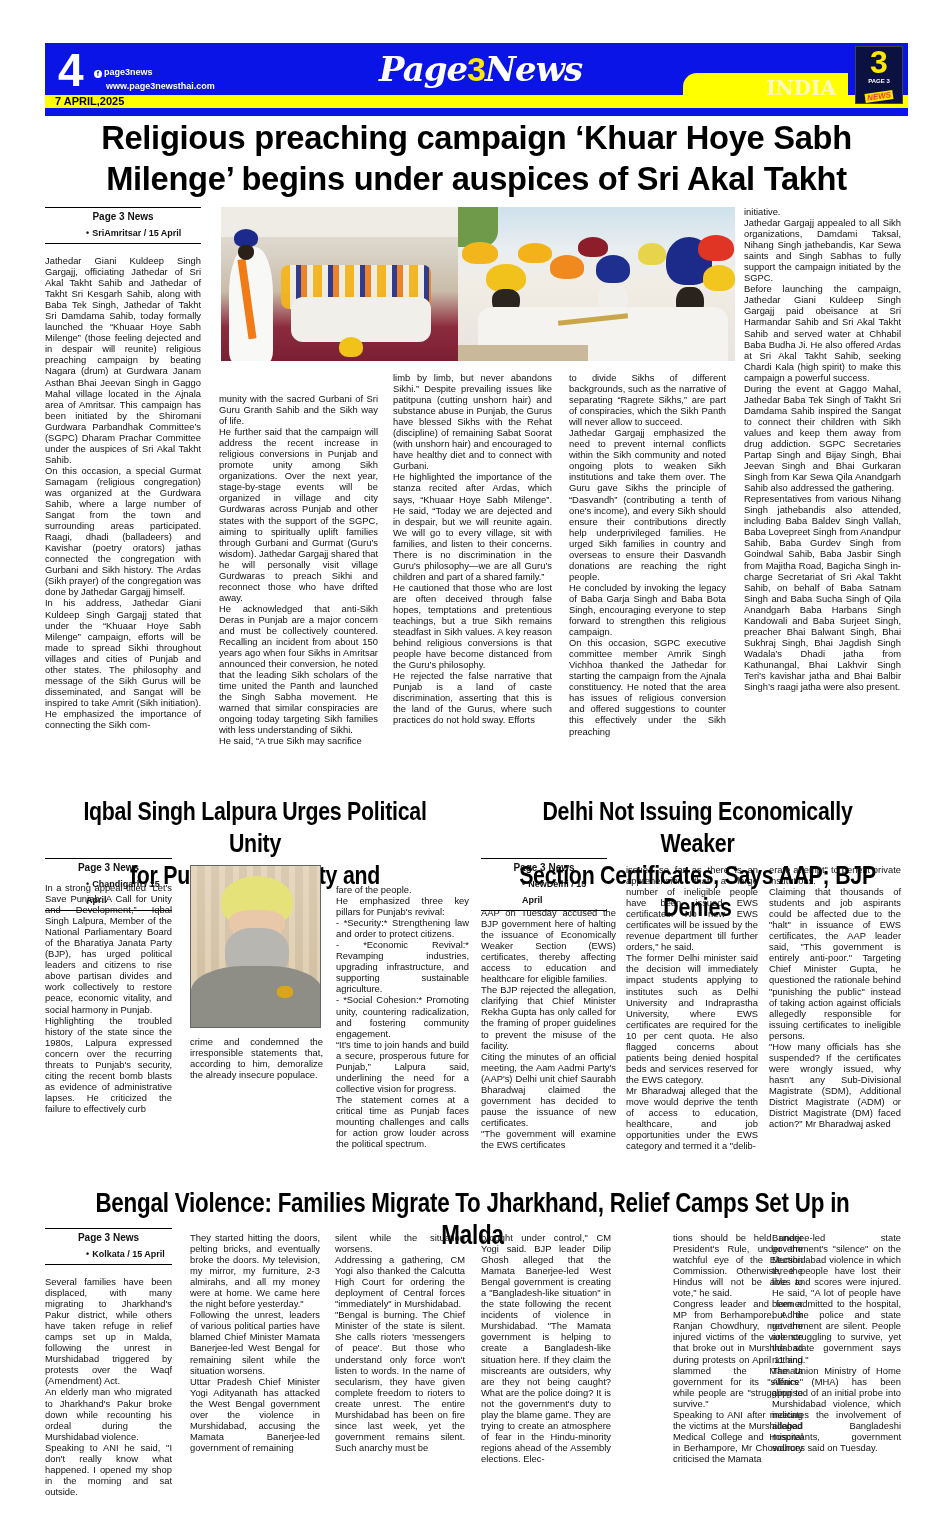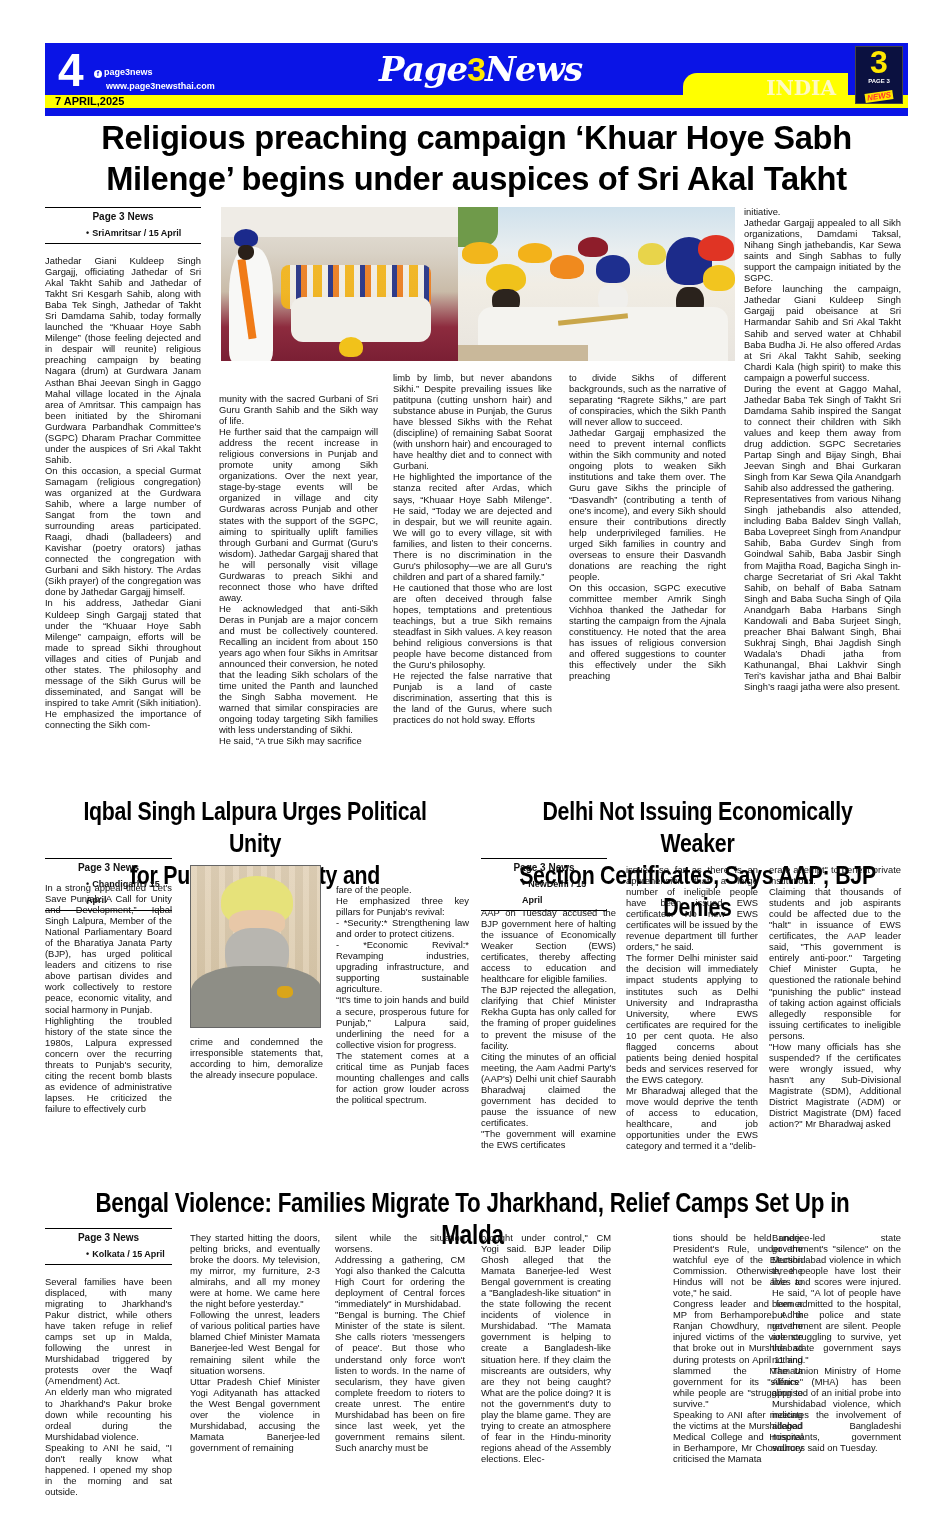--- a/index.html
+++ b/index.html
@@ -121,20 +121,21 @@
 </div>
 <div class="col" style="left:393px; top:372px; width:159px;">
   <p>limb by limb, but never abandons Sikhi.” Despite prevailing issues like patitpuna (cutting unshorn hair) and substance abuse in Punjab, the Gurus have blessed Sikhs with the Rehat (discipline) of remaining Sabat Soorat (with unshorn hair) and encouraged to have healthy diet and to connect with Gurbani.</p>
   <p>He highlighted the importance of the stanza recited after Ardas, which says, “Khuaar Hoye Sabh Milenge”. He said, “Today we are dejected and in despair, but we will reunite again. We will go to every village, sit with families, and listen to their concerns. There is no discrimination in the Guru’s philosophy—we are all Guru’s children and part of a shared family.”</p>
   <p>He cautioned that those who are lost are often deceived through false hopes, temptations and pretentious teachings, but a true Sikh remains steadfast in Sikh values. A key reason behind religious conversions is that people have become distanced from the Guru’s philosophy.</p>
   <p>He rejected the false narrative that Punjab is a land of caste discrimination, asserting that this is the land of the Gurus, where such practices do not hold sway. Efforts</p>
 </div>
 <div class="col" style="left:569px; top:372px; width:157px;">
   <p>to divide Sikhs of different backgrounds, such as the narrative of separating “Ragrete Sikhs,” are part of conspiracies, which the Sikh Panth will never allow to succeed.</p>
   <p>Jathedar Gargajj emphasized the need to prevent internal conflicts within the Sikh community and noted ongoing plots to weaken Sikh institutions and take them over. The Guru gave Sikhs the principle of “Dasvandh” (contributing a tenth of one's income), and every Sikh should ensure their contributions directly help underprivileged families. He urged Sikh families in country and overseas to ensure their Dasvandh donations are reaching the right people.</p>
+  <p>He concluded by invoking the legacy of Baba Garja Singh and Baba Bota Singh, encouraging everyone to step forward to strengthen this religious campaign.</p>
   <p>On this occasion, SGPC executive committee member Amrik Singh Vichhoa thanked the Jathedar for starting the campaign from the Ajnala constituency. He noted that the area has issues of religious conversion and offered suggestions to counter this effectively under the Sikh preaching</p>
 </div>
 <div class="col" style="left:744px; top:206px; width:157px;">
   <p>initiative.</p>
   <p>Jathedar Gargajj appealed to all Sikh organizations, Damdami Taksal, Nihang Singh jathebandis, Kar Sewa saints and Singh Sabhas to fully support the campaign initiated by the SGPC.</p>
   <p>Before launching the campaign, Jathedar Giani Kuldeep Singh Gargajj paid obeisance at Sri Harmandar Sahib and Sri Akal Takht Sahib and served water at Chhabil Baba Budha Ji. He also offered Ardas at Sri Akal Takht Sahib, seeking Chardi Kala (high spirit) to make this campaign a powerful success.</p>
   <p>During the event at Gaggo Mahal, Jathedar Baba Tek Singh of Takht Sri Damdama Sahib inspired the Sangat to connect their children with Sikh values and keep them away from drug addiction. SGPC Secretaries Partap Singh and Bijay Singh, Bhai Jeevan Singh and Bhai Gurkaran Singh from Kar Sewa Qila Anandgarh Sahib also addressed the gathering.</p>
   <p>Representatives from various Nihang Singh jathebandis also attended, including Baba Baldev Singh Vallah, Baba Lovepreet Singh from Anandpur Sahib, Baba Gurdev Singh from Goindwal Sahib, Baba Jasbir Singh from Majitha Road, Bagicha Singh in-charge Secretariat of Sri Akal Takht Sahib, on behalf of Baba Satnam Singh and Baba Sucha Singh of Qila Anandgarh Baba Harbans Singh Kandowali and Baba Surjeet Singh, preacher Bhai Balwant Singh, Bhai Sukhraj Singh, Bhai Jagdish Singh Wadala’s Dhadi jatha from Kathunangal, Bhai Lakhvir Singh Teri’s kavishar jatha and Bhai Balbir Singh’s raagi jatha were also present.</p>
 </div>
 
@@ -159,20 +160,21 @@
   <p>Highlighting the troubled history of the state since the 1980s, Lalpura expressed concern over the recurring threats to Punjab's security, citing the recent bomb blasts as evidence of administrative lapses. He criticized the failure to effectively curb</p>
 </div>
 <div class="col" style="left:190px; top:1036px; width:133px;">
   <p>crime and condemned the irresponsible statements that, according to him, demoralize the already insecure populace.</p>
 </div>
 <div class="col" style="left:336px; top:864px; width:133px;margin-top:20px;">
   <p>fare of the people.</p>
   <p>He emphasized three key pillars for Punjab's revival:</p>
   <p>- *Security:* Strengthening law and order to protect citizens.</p>
   <p>- *Economic Revival:* Revamping industries, upgrading infrastructure, and supporting sustainable agriculture.</p>
+  <p>- *Social Cohesion:* Promoting unity, countering radicalization, and fostering community engagement.</p>
   <p>“It's time to join hands and build a secure, prosperous future for Punjab,” Lalpura said, underlining the need for a collective vision for progress.</p>
   <p>The statement comes at a critical time as Punjab faces mounting challenges and calls for action grow louder across the political spectrum.</p>
 </div>
 
 <div class="sub-headline" style="left:470px; top:795px; width:455px;">
   <div>Delhi Not Issuing Economically Weaker</div>
   <div>Section Certificates, Says AAP; BJP Denies</div>
 </div>
 <div class="byline" style="left:481px; top:858px; width:126px;">
   <span class="agency">Page 3 News</span>

